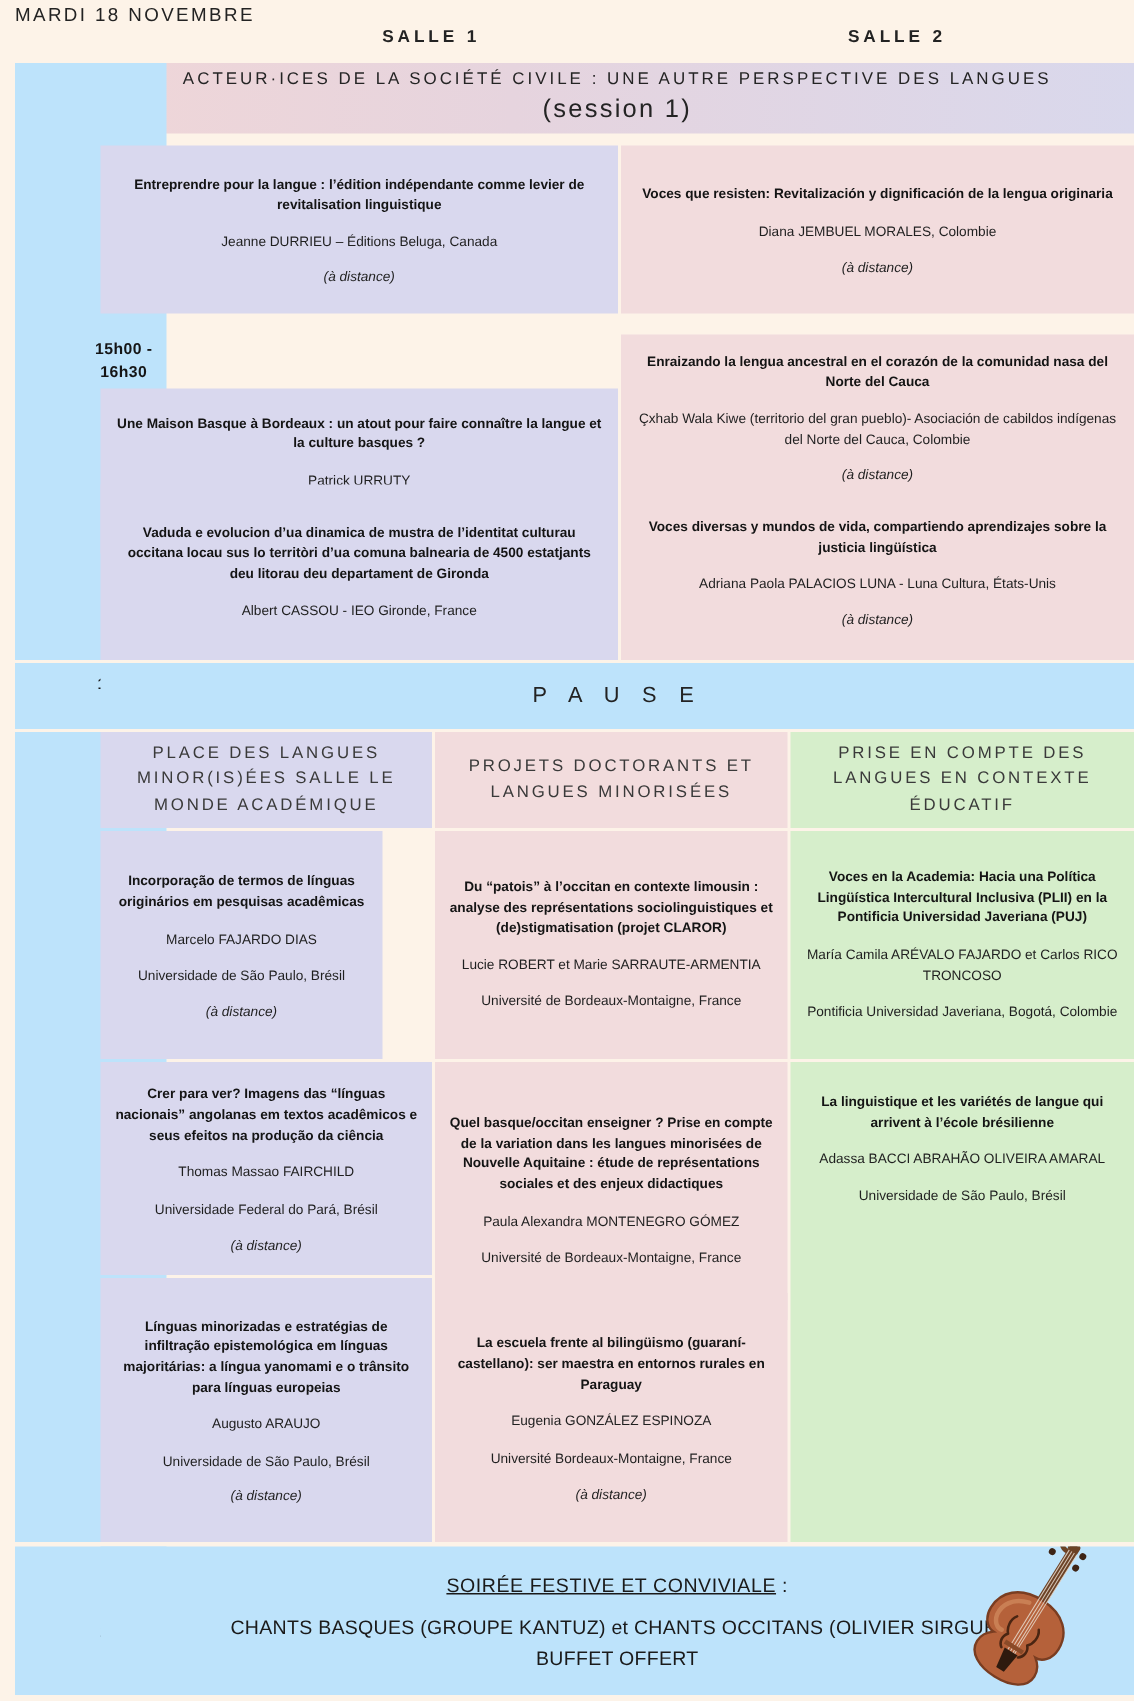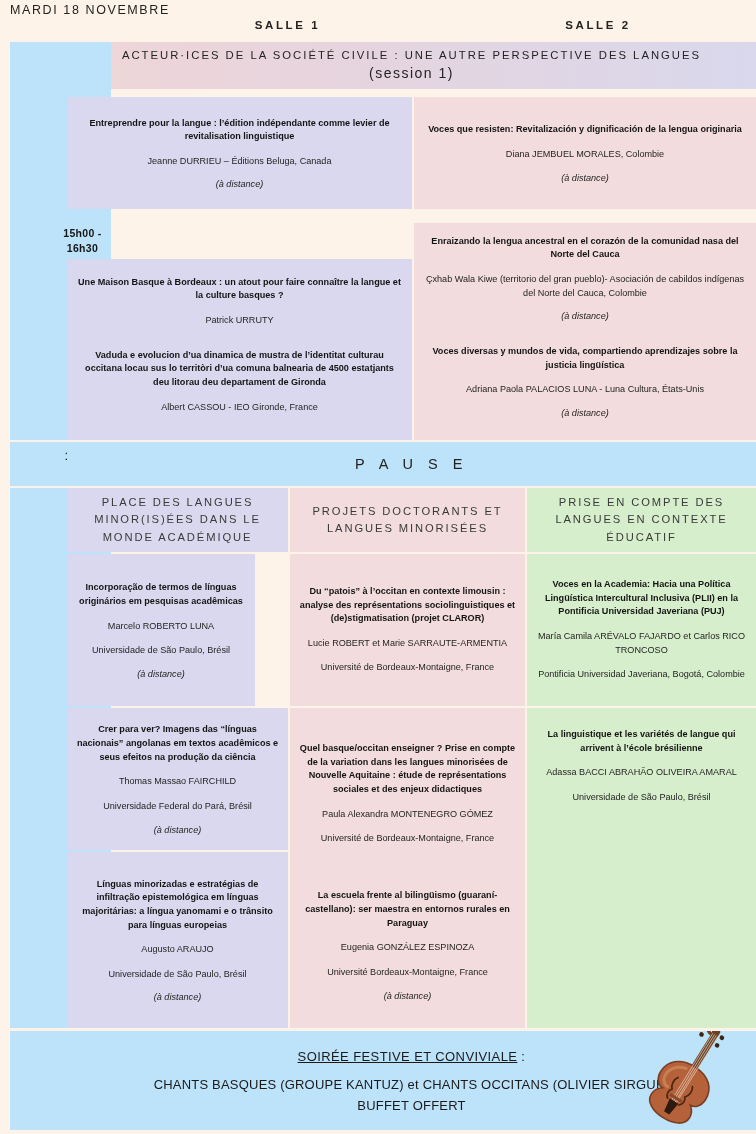--- a/index.html
+++ b/index.html
@@ -113,21 +113,21 @@
     justify-content: center;
     text-align: center;
   }
   .banner-line1 {
     font-size: 11.3px;
     letter-spacing: 2.0px;
     color: #242424;
     line-height: 1.35;
   }
   .banner-line2 {
-    font-size: 14px;
+    font-size: 17px;
     letter-spacing: 1.5px;
     color: #242424;
     line-height: 1.35;
   }
 
   
   .pause {
     position: absolute;
     left: 67px; top: 442px;
     width: 689px; height: 44px;
@@ -263,32 +263,32 @@
   <div class="pause">
     <div class="pause-text">P A U S E</div>
   </div>
 
   <div class="timecol" style="top:488px;height:540px;">
     <div class="time-text">17h     -
 18h30</div>
   </div>
 
   <div class="theme" style="left:67px;width:221px;background:#d9d8ee;">
-    <div class="theme-text">PLACE DES LANGUES MINOR(IS)ÉES DANS LE MONDE ACADÉMIQUE</div>
+    <div class="theme-text">PLACE DES LANGUES MINOR(IS)ÉES SALLE LE MONDE ACADÉMIQUE</div>
   </div>
   <div class="theme" style="left:290px;width:235px;background:#f2dcdd;">
     <div class="theme-text">PROJETS DOCTORANTS ET LANGUES MINORISÉES</div>
   </div>
   <div class="theme" style="left:527px;width:229px;background:#d6eecb;">
     <div class="theme-text">PRISE EN COMPTE DES LANGUES EN CONTEXTE ÉDUCATIF</div>
   </div>
 
   <div class="cell" style="left:67px;top:554px;width:188px;height:152px;background:#d9d8ee;">
     <p class="ttl">Incorporação de termos de línguas originários em pesquisas acadêmicas</p>
-    <p class="meta">Marcelo ROBERTO LUNA</p>
+    <p class="meta">Marcelo FAJARDO DIAS</p>
     <p class="meta">Universidade de São Paulo, Brésil</p>
     <p class="dist">(à distance)</p>
   </div>
 
   <div class="cell" style="left:67px;top:708px;width:221px;height:142px;background:#d9d8ee;align-items:center;">
     <p class="ttl">Crer para ver? Imagens das “línguas nacionais” angolanas em textos acadêmicos e seus efeitos na produção da ciência</p>
     <p class="meta">Thomas Massao FAIRCHILD</p>
     <p class="meta">Universidade Federal do Pará, Brésil</p>
     <p class="dist">(à distance)</p>
   </div>

